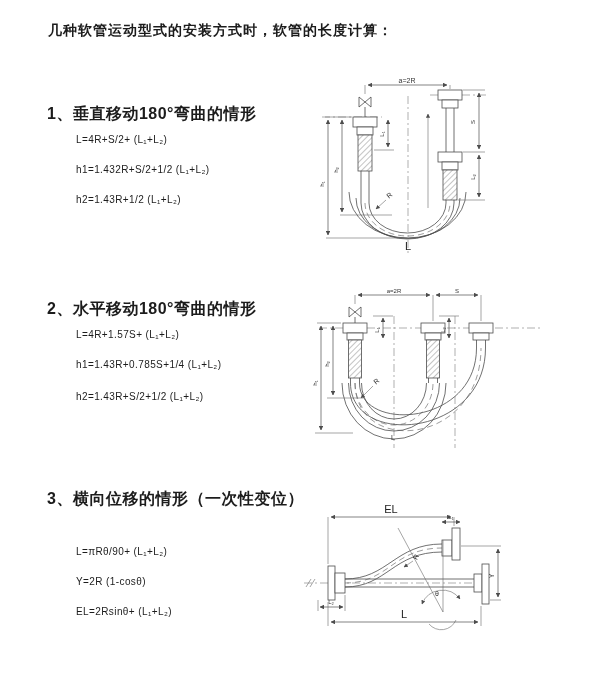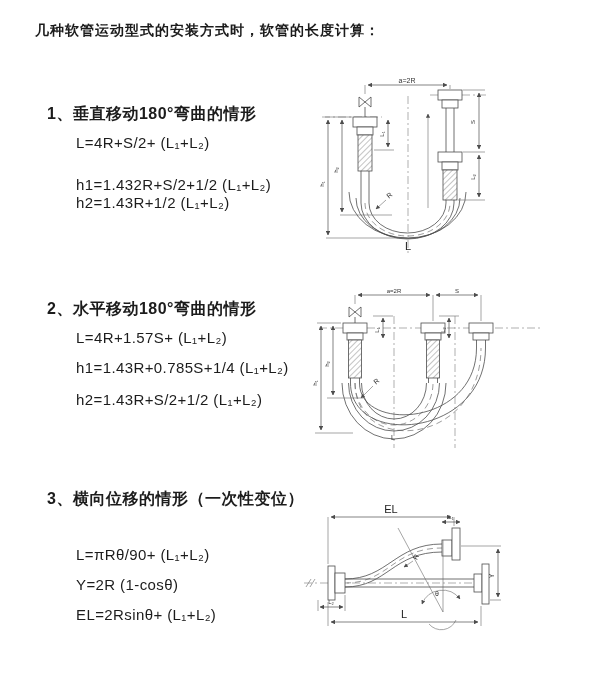--- a/index.html
+++ b/index.html
@@ -3,43 +3,43 @@
 <meta charset="utf-8">
 <style>
   html,body{margin:0;padding:0;}
   body{
     width:600px;height:675px;position:relative;background:#ffffff;
     font-family:"Liberation Sans",sans-serif;color:#1c1c1c;overflow:hidden;
   }
   .abs{position:absolute;}
   .doc-title{font-size:14px;font-weight:bold;letter-spacing:1px;}
   .sec-head{font-size:16px;font-weight:bold;letter-spacing:.5px;}
-  .formula{font-size:15px;letter-spacing:.4px;white-space:pre;}
+  .formula{font-size:10px;letter-spacing:.4px;white-space:pre;}
   svg{position:absolute;overflow:visible;}
   .ln{stroke:#4d4d4d;stroke-width:.8;fill:none;}
   .thin{stroke:#6a6a6a;stroke-width:.6;fill:none;}
   .dim{stroke:#4d4d4d;stroke-width:.7;fill:none;
        marker-start:url(#arr);marker-end:url(#arr);}
   .cl{stroke:#7a7a7a;stroke-width:.6;fill:none;stroke-dasharray:8 3 2 3;}
   .dash{stroke:#5a5a5a;stroke-width:.6;fill:none;stroke-dasharray:6 4;}
   .braid{fill:url(#hatch);stroke:#4d4d4d;stroke-width:.8;}
   .fit{fill:#ffffff;stroke:#4d4d4d;stroke-width:.8;}
   .lbl{font-family:"Liberation Sans",sans-serif;font-size:7px;fill:#333;text-anchor:middle;}
   .lbl-sm{font-family:"Liberation Sans",sans-serif;font-size:6px;fill:#333;text-anchor:middle;}
   .lbl-big{font-family:"Liberation Sans",sans-serif;font-size:11px;fill:#222;text-anchor:middle;}
   .valve{fill:#fff;stroke:#4d4d4d;stroke-width:.8;}
 </style>
 </head>
 <body>
 
-<div class="abs doc-title" style="left:35px;top:22px;">几种软管运动型式的安装方式时，软管的长度计算：</div>
+<div class="abs doc-title" style="left:48px;top:22px;">几种软管运动型式的安装方式时，软管的长度计算：</div>
 
 <div class="abs sec-head" style="left:47px;top:104px;">1、垂直移动180°弯曲的情形</div>
 <div class="abs formula" style="left:76px;top:134px;">L=4R+S/2+ (L₁+L₂)</div>
-<div class="abs formula" style="left:76px;top:164px;margin-top:12px;">h1=1.432R+S/2+1/2 (L₁+L₂)</div>
+<div class="abs formula" style="left:76px;top:164px;">h1=1.432R+S/2+1/2 (L₁+L₂)</div>
 <div class="abs formula" style="left:76px;top:194px;">h2=1.43R+1/2 (L₁+L₂)</div>
 
 <div class="abs sec-head" style="left:47px;top:299px;">2、水平移动180°弯曲的情形</div>
 <div class="abs formula" style="left:76px;top:329px;">L=4R+1.57S+ (L₁+L₂)</div>
 <div class="abs formula" style="left:76px;top:359px;">h1=1.43R+0.785S+1/4 (L₁+L₂)</div>
 <div class="abs formula" style="left:76px;top:391px;">h2=1.43R+S/2+1/2 (L₁+L₂)</div>
 
 <div class="abs sec-head" style="left:47px;top:489px;">3、横向位移的情形（一次性变位）</div>
 <div class="abs formula" style="left:76px;top:546px;">L=πRθ/90+ (L₁+L₂)</div>
 <div class="abs formula" style="left:76px;top:576px;">Y=2R (1-cosθ)</div>

